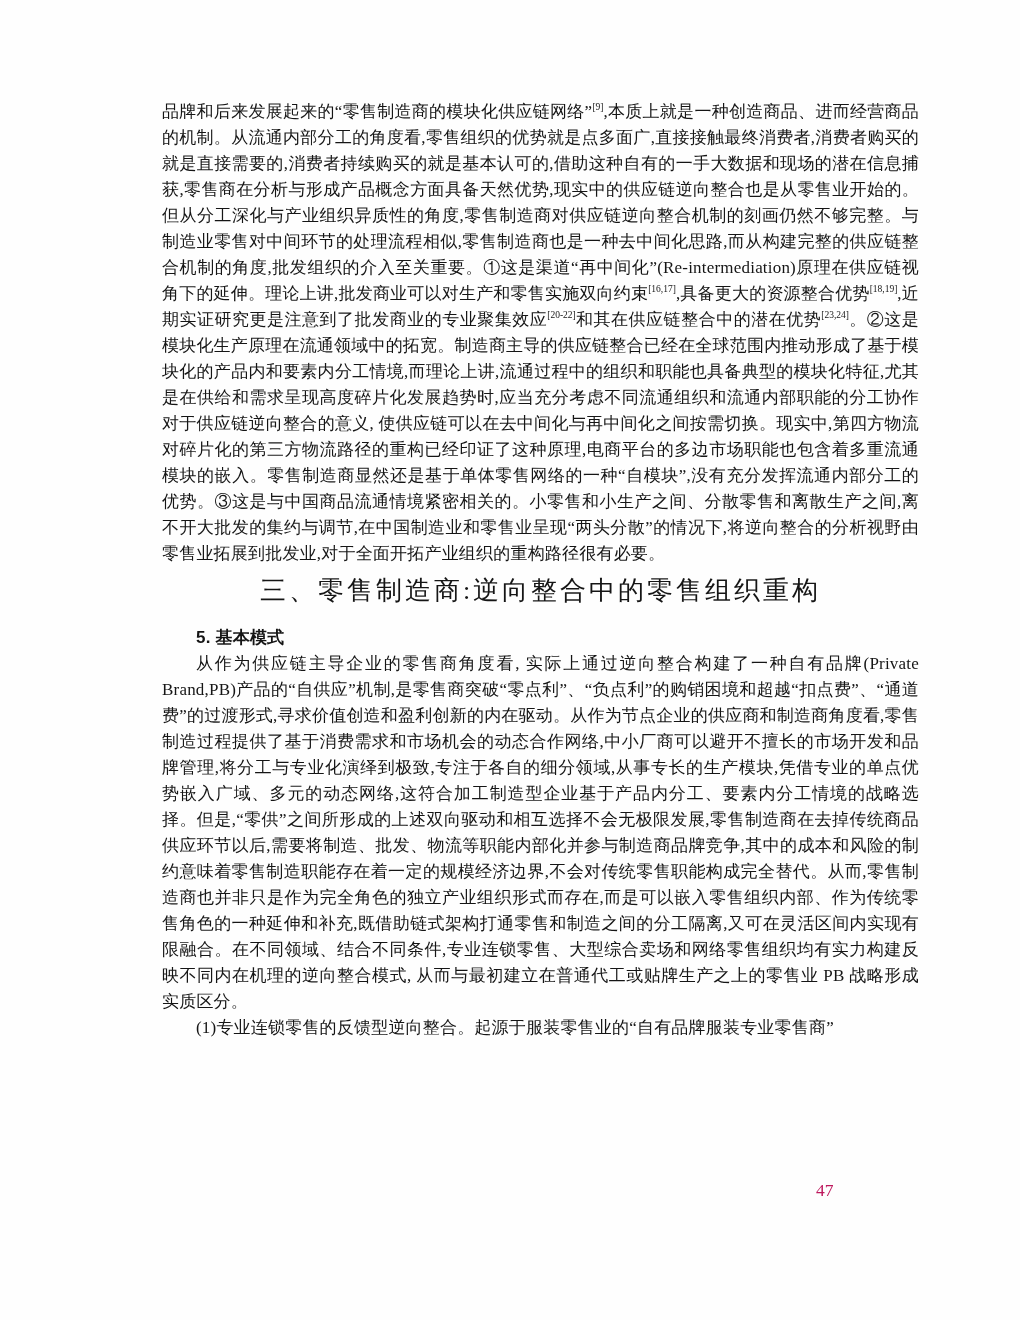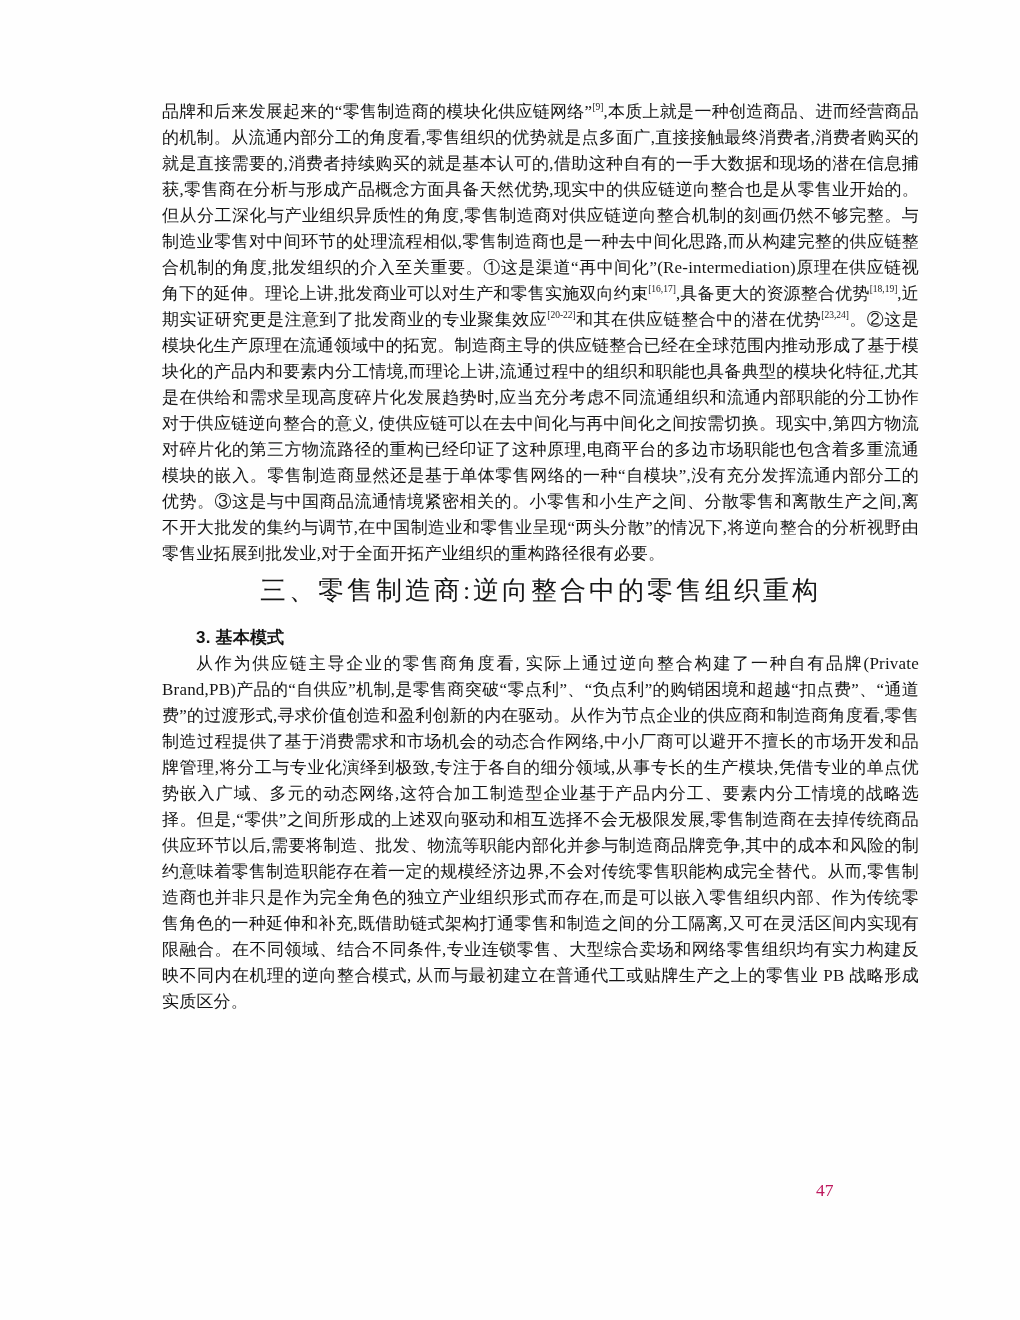--- a/index.html
+++ b/index.html
@@ -67,17 +67,18 @@
     font-family: "Liberation Serif", "DejaVu Serif", serif;
   }
 </style>
 </head>
 <body>
 
 <div class="page">
   <main class="text-block">
     <p class="para">品牌和后来发展起来的“零售制造商的模块化供应链网络”<sup class="cite">[9]</sup>,本质上就是一种创造商品、进而经营商品的机制。从流通内部分工的角度看,零售组织的优势就是点多面广,直接接触最终消费者,消费者购买的就是直接需要的,消费者持续购买的就是基本认可的,借助这种自有的一手大数据和现场的潜在信息捕获,零售商在分析与形成产品概念方面具备天然优势,现实中的供应链逆向整合也是从零售业开始的。但从分工深化与产业组织异质性的角度,零售制造商对供应链逆向整合机制的刻画仍然不够完整。与制造业零售对中间环节的处理流程相似,零售制造商也是一种去中间化思路,而从构建完整的供应链整合机制的角度,批发组织的介入至关重要。①这是渠道“再中间化”(Re-intermediation)原理在供应链视角下的延伸。理论上讲,批发商业可以对生产和零售实施双向约束<sup class="cite">[16,17]</sup>,具备更大的资源整合优势<sup class="cite">[18,19]</sup>,近期实证研究更是注意到了批发商业的专业聚集效应<sup class="cite">[20-22]</sup>和其在供应链整合中的潜在优势<sup class="cite">[23,24]</sup>。②这是模块化生产原理在流通领域中的拓宽。制造商主导的供应链整合已经在全球范围内推动形成了基于模块化的产品内和要素内分工情境,而理论上讲,流通过程中的组织和职能也具备典型的模块化特征,尤其是在供给和需求呈现高度碎片化发展趋势时,应当充分考虑不同流通组织和流通内部职能的分工协作对于供应链逆向整合的意义, 使供应链可以在去中间化与再中间化之间按需切换。现实中,第四方物流对碎片化的第三方物流路径的重构已经印证了这种原理,电商平台的多边市场职能也包含着多重流通模块的嵌入。零售制造商显然还是基于单体零售网络的一种“自模块”,没有充分发挥流通内部分工的优势。③这是与中国商品流通情境紧密相关的。小零售和小生产之间、分散零售和离散生产之间,离不开大批发的集约与调节,在中国制造业和零售业呈现“两头分散”的情况下,将逆向整合的分析视野由零售业拓展到批发业,对于全面开拓产业组织的重构路径很有必要。</p>
     <h2 class="section-heading">三、零售制造商:逆向整合中的零售组织重构</h2>
-    <h3 class="subheading">3. 基本模式</h3>
+    <h3 class="subheading">5. 基本模式</h3>
     <p class="para indent">从作为供应链主导企业的零售商角度看, 实际上通过逆向整合构建了一种自有品牌(Private Brand,PB)产品的“自供应”机制,是零售商突破“零点利”、“负点利”的购销困境和超越“扣点费”、“通道费”的过渡形式,寻求价值创造和盈利创新的内在驱动。从作为节点企业的供应商和制造商角度看,零售制造过程提供了基于消费需求和市场机会的动态合作网络,中小厂商可以避开不擅长的市场开发和品牌管理,将分工与专业化演绎到极致,专注于各自的细分领域,从事专长的生产模块,凭借专业的单点优势嵌入广域、多元的动态网络,这符合加工制造型企业基于产品内分工、要素内分工情境的战略选择。但是,“零供”之间所形成的上述双向驱动和相互选择不会无极限发展,零售制造商在去掉传统商品供应环节以后,需要将制造、批发、物流等职能内部化并参与制造商品牌竞争,其中的成本和风险的制约意味着零售制造职能存在着一定的规模经济边界,不会对传统零售职能构成完全替代。从而,零售制造商也并非只是作为完全角色的独立产业组织形式而存在,而是可以嵌入零售组织内部、作为传统零售角色的一种延伸和补充,既借助链式架构打通零售和制造之间的分工隔离,又可在灵活区间内实现有限融合。在不同领域、结合不同条件,专业连锁零售、大型综合卖场和网络零售组织均有实力构建反映不同内在机理的逆向整合模式, 从而与最初建立在普通代工或贴牌生产之上的零售业 PB 战略形成实质区分。</p>
+    <p class="para indent">(1)专业连锁零售的反馈型逆向整合。起源于服装零售业的“自有品牌服装专业零售商”</p>
   </main>
   <div class="page-number">47</div>
 </div>
 
 </body></html>

